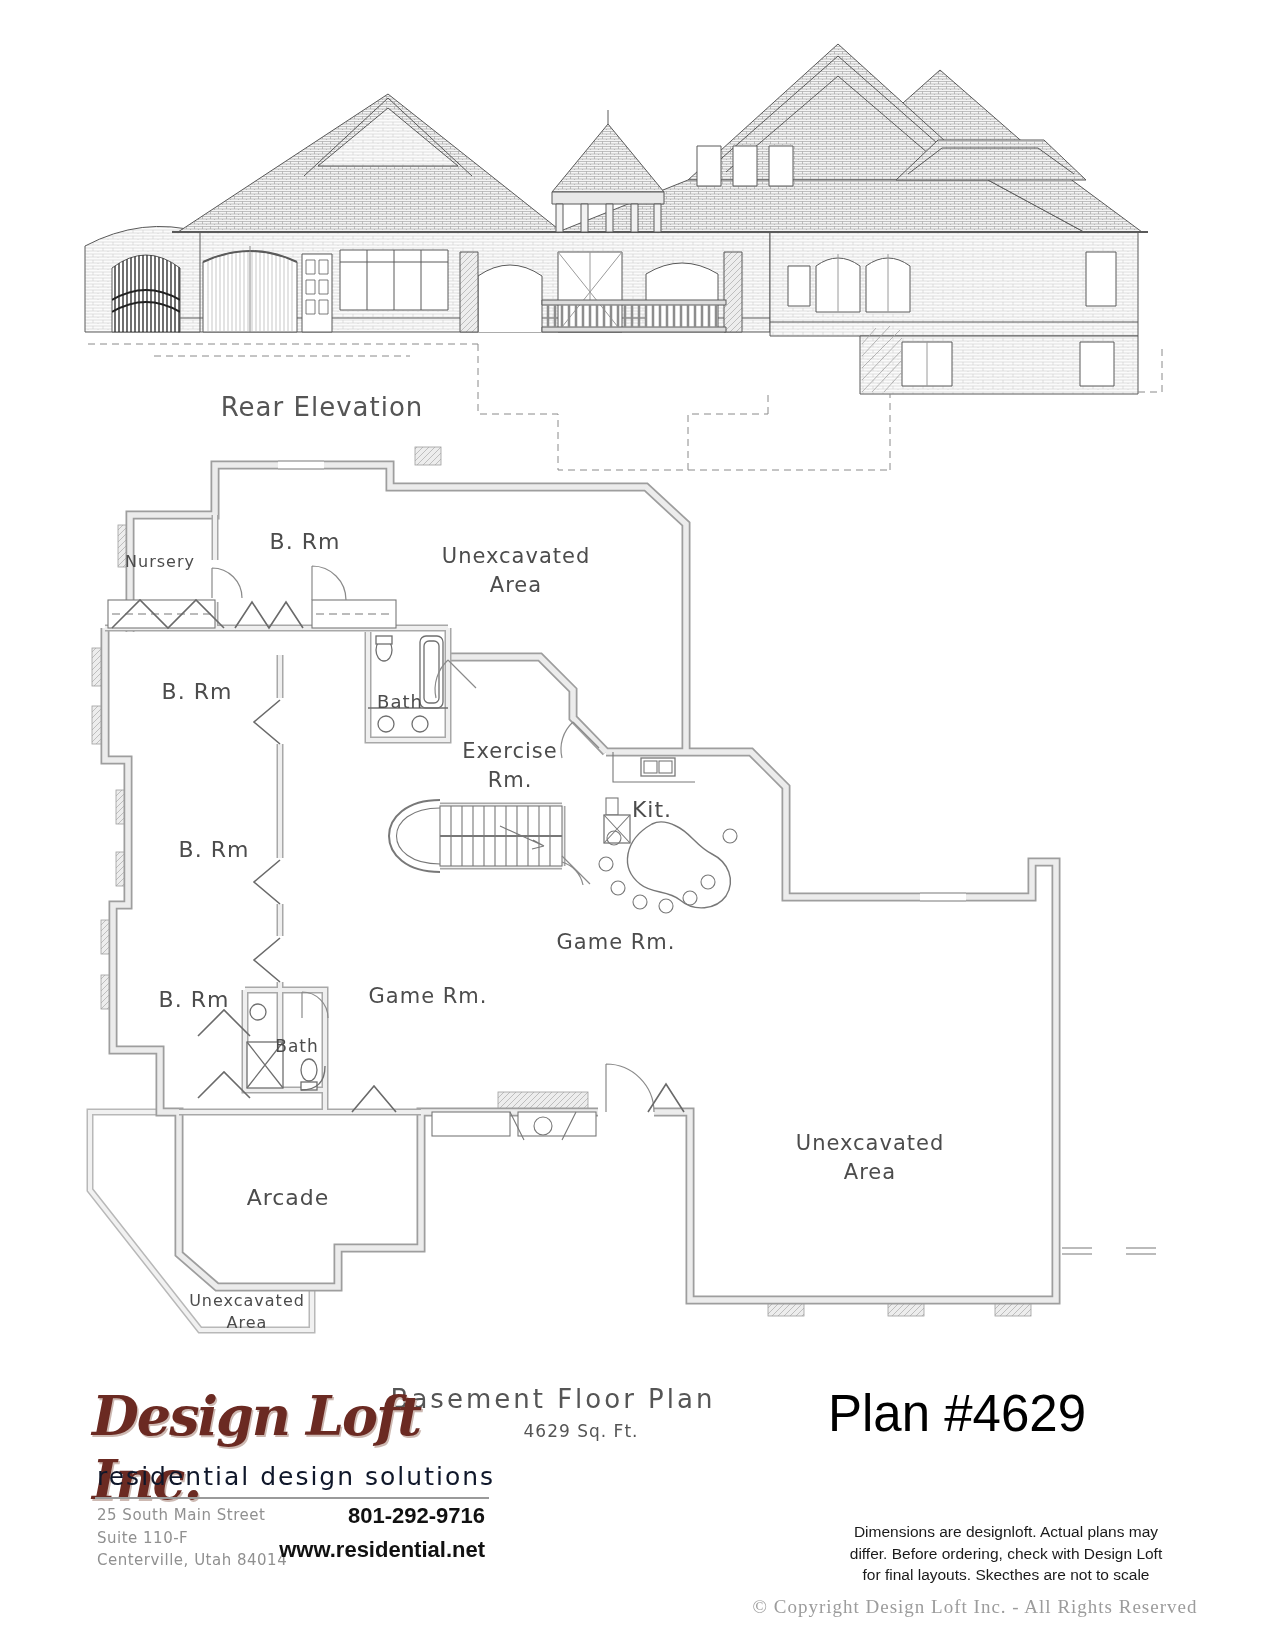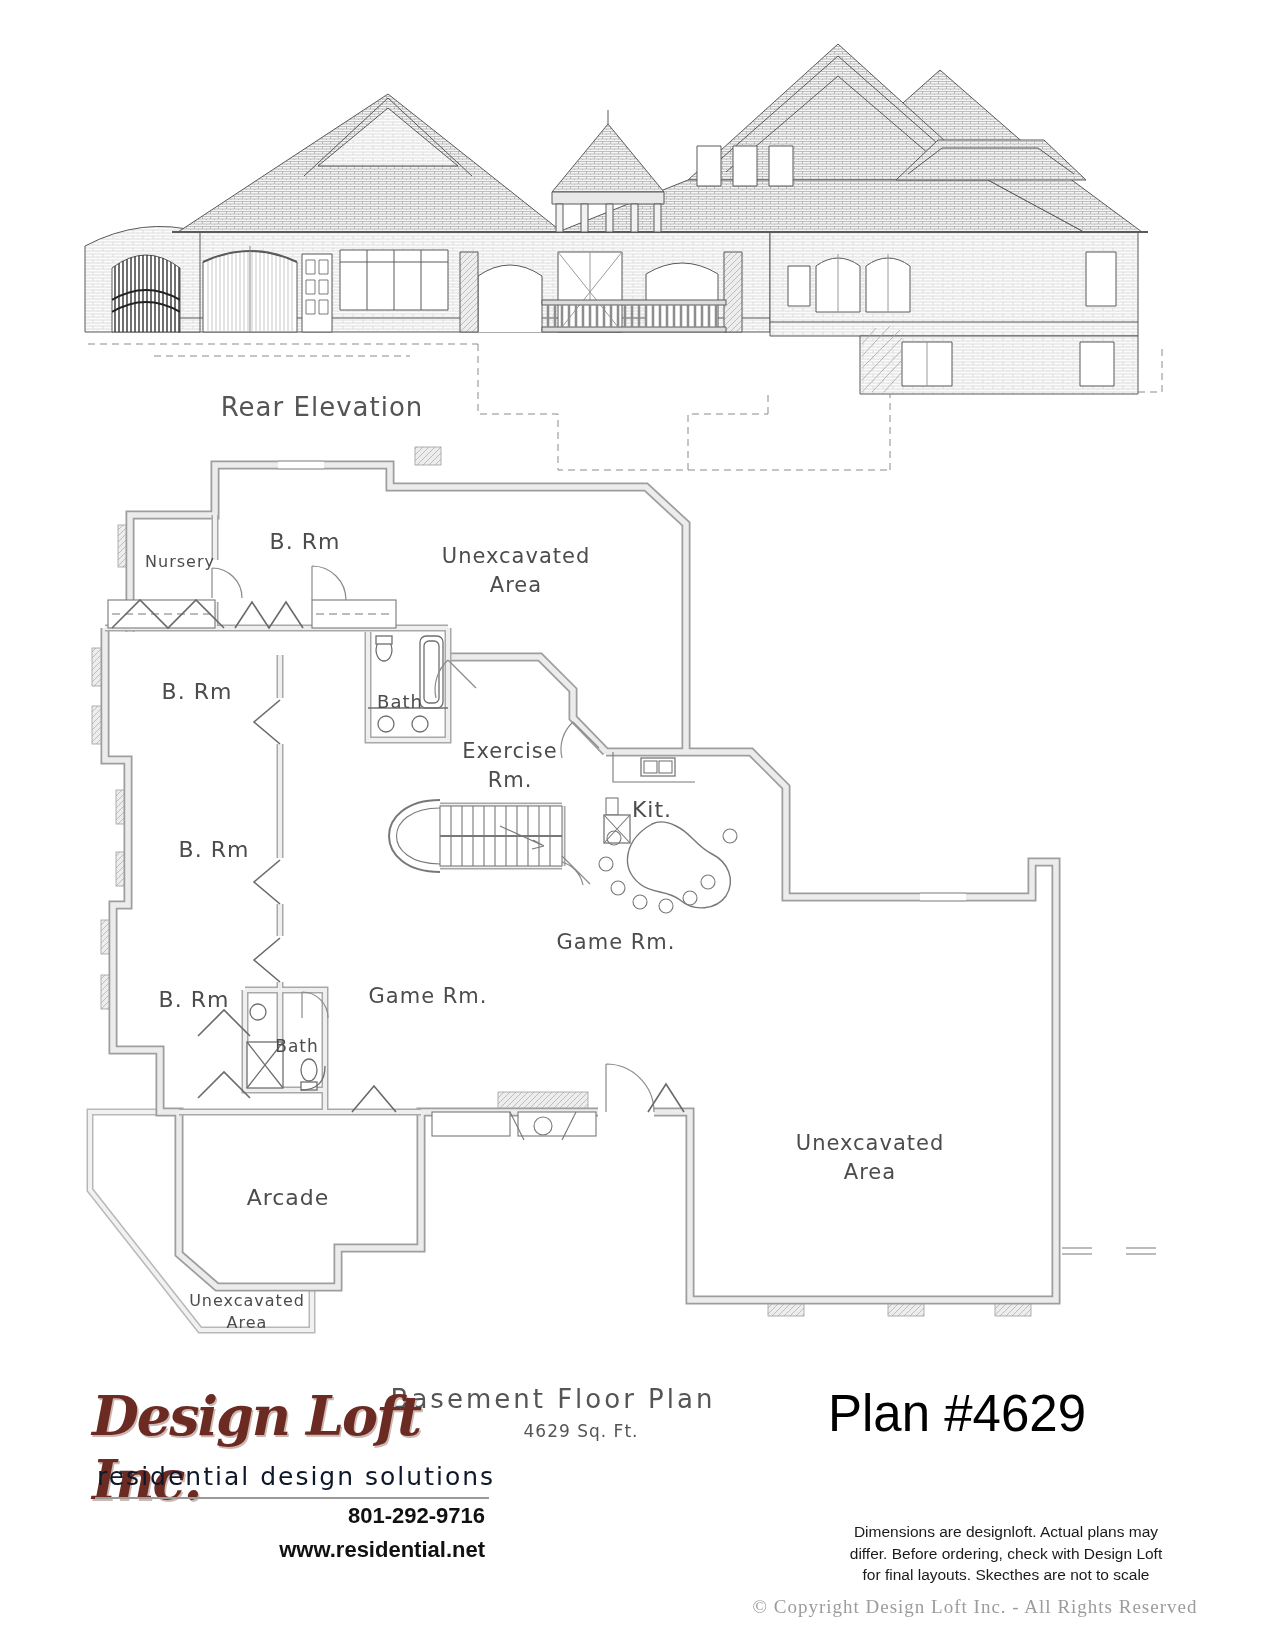--- a/index.html
+++ b/index.html
@@ -289,21 +289,21 @@
     </g>
 
     <g class="thin">
       <path d="M1062,1248 H1092 M1062,1254 H1092 M1126,1248 H1156 M1126,1254 H1156"></path>
     </g>
   </g>
 </svg>
 
 <div class="plabel title" style="left:322px;top:408px;font-size:26px;">Rear Elevation</div>
 
-<div class="plabel" style="left:180px;top:562px;font-size:16px;">Nursery</div>
+<div class="plabel" style="left:160px;top:562px;font-size:16px;">Nursery</div>
 <div class="plabel" style="left:305px;top:542px;font-size:22px;">B. Rm</div>
 <div class="plabel two" style="left:516px;top:571px;font-size:21px;">
   <span>Unexcavated</span>
   <span>Area</span>
 </div>
 <div class="plabel" style="left:400px;top:702px;font-size:18px;">Bath</div>
 <div class="plabel two" style="left:510px;top:766px;font-size:21px;text-align:center;">
   <span>Exercise</span>
   <span>Rm.</span>
 </div>
@@ -323,20 +323,25 @@
   <span>Unexcavated</span>
   <span>Area</span>
 </div>
 
 <div class="plabel title" style="left:553px;top:1400px;font-size:26px;letter-spacing:3px;">Basement Floor Plan</div>
 <div class="plabel title" style="left:549px;top:1431px;font-size:17px;margin-left:32px;">4629 Sq. Ft.</div>
 
 <div class="logo">Design Loft Inc.</div>
 <div class="tagline">residential design solutions</div>
 <div class="rule"></div>
+<div class="addr">
+  <div>25 South Main Street</div>
+  <div>Suite 110-F</div>
+  <div>Centerville, Utah 84014</div>
+</div>
 <div class="phone">801-292-9716</div>
 <div class="website">www.residential.net</div>
 <div class="plannum">Plan #4629</div>
 <div class="disclaimer">
   <div>Dimensions are designloft.  Actual plans may</div>
   <div>differ.  Before ordering, check with Design Loft</div>
   <div>for final layouts.  Skecthes are not to scale</div>
 </div>
 <div class="copyright">© Copyright Design Loft Inc. - All Rights Reserved</div>
 

